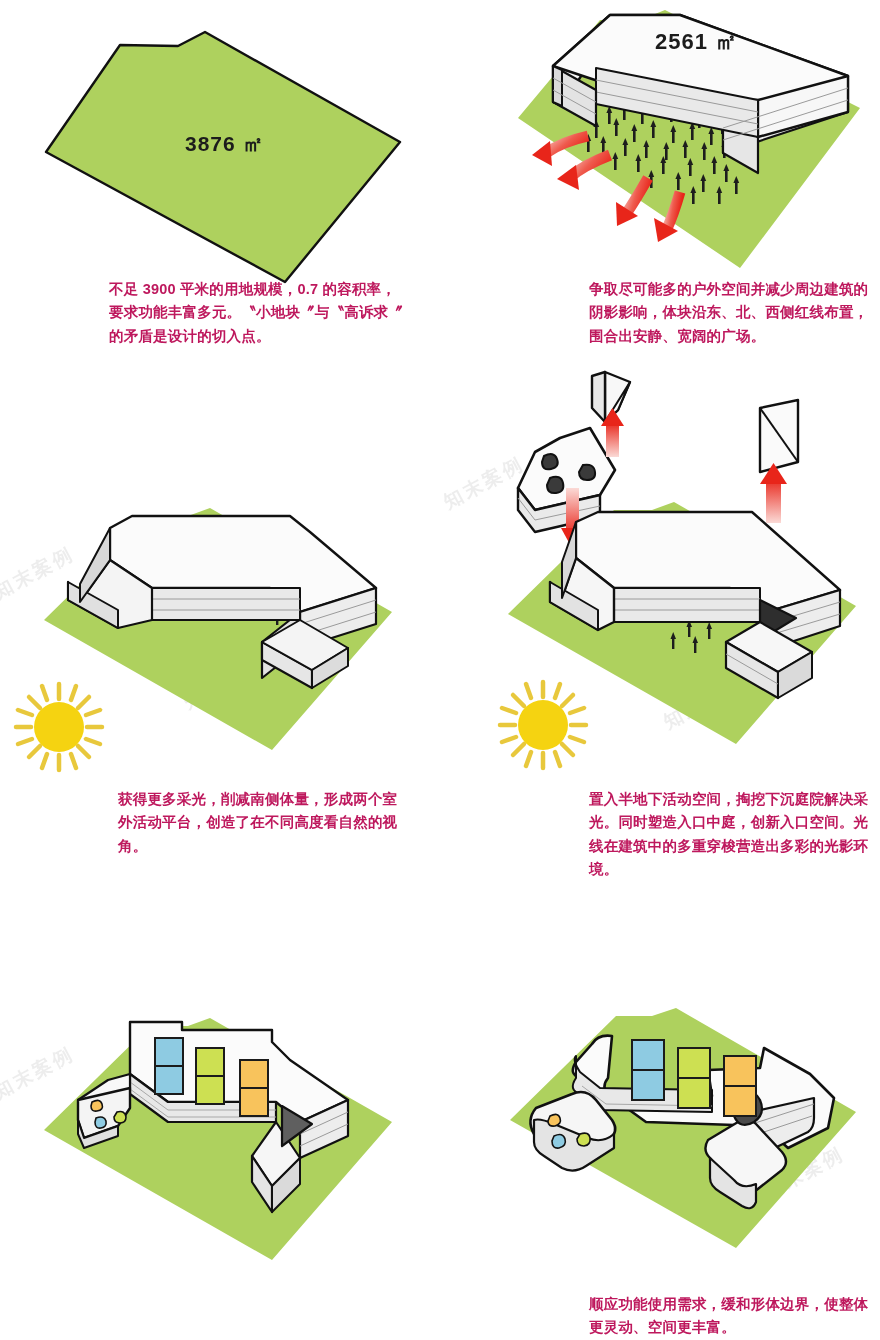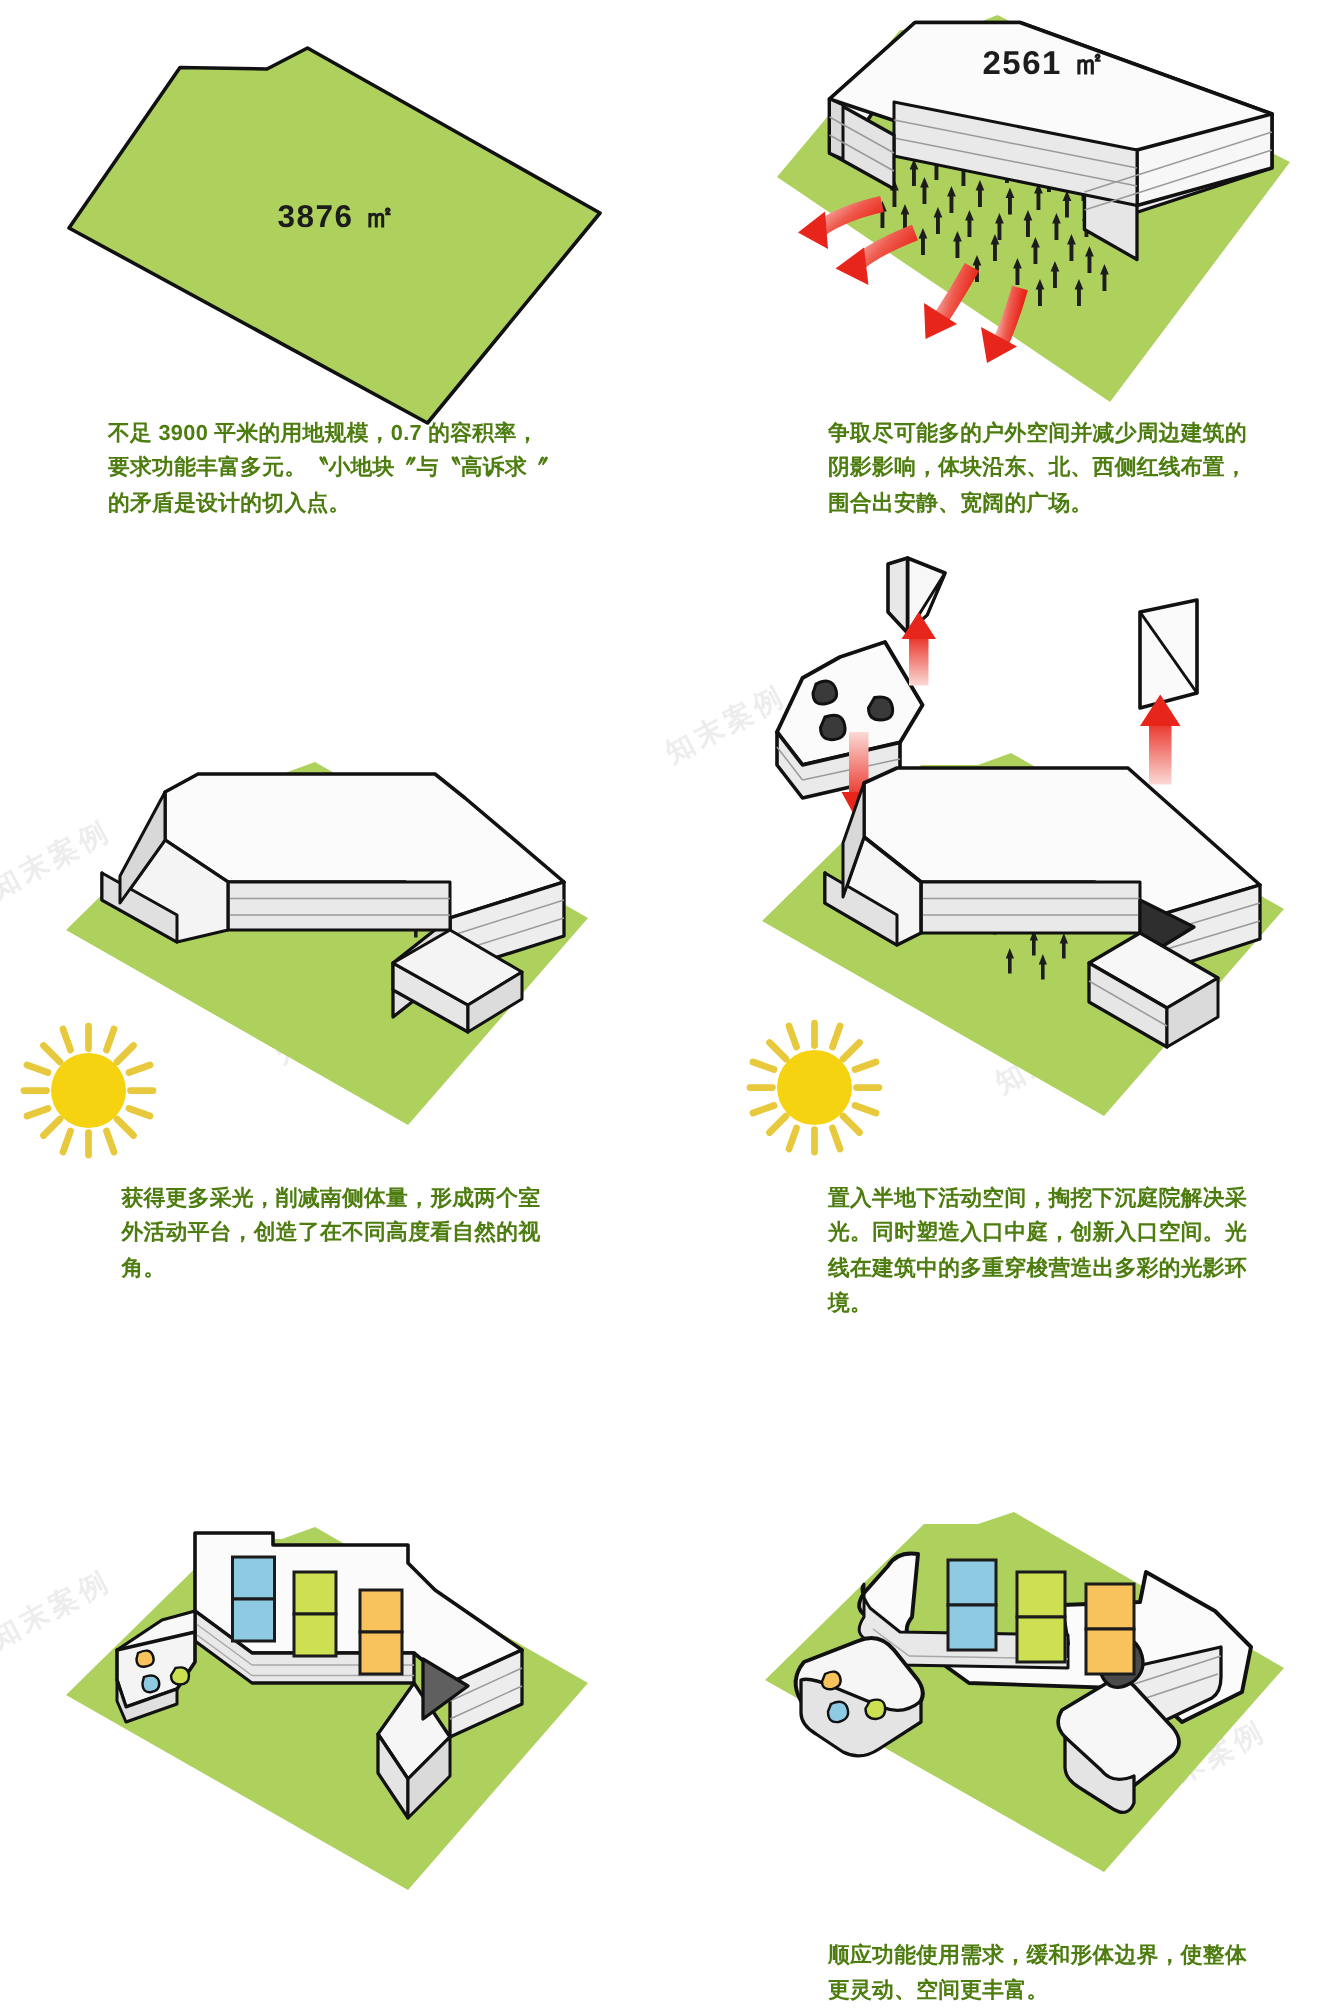--- a/index.html
+++ b/index.html
@@ -11,25 +11,26 @@
     position:relative;
   }
   .sheet{position:relative;width:880px;height:1340px;}
 
   .panel{position:absolute;}
   .panel .figure{position:absolute;left:0;top:0;}
   .caption{
     position:absolute;
     font-size:14.5px;
     line-height:1.62;
-    color:#4d7c0f;
+    color:#be185d;
     font-weight:700;
     letter-spacing:0.2px;
     width:330px;
     white-space:pre-line;
+    margin-left:37px;
   }
   
   #p1{left:0;top:0;width:440px;height:460px;margin-top:22px;}
   #p2{left:440px;top:0;width:440px;height:460px;}
   #p3{left:0;top:460px;width:440px;height:530px;}
   #p4{left:440px;top:360px;width:440px;height:630px;}
   #p5{left:0;top:990px;width:440px;height:350px;}
   #p6{left:440px;top:990px;width:440px;height:350px;}
 
   #c1{left:72px;top:278px;}

